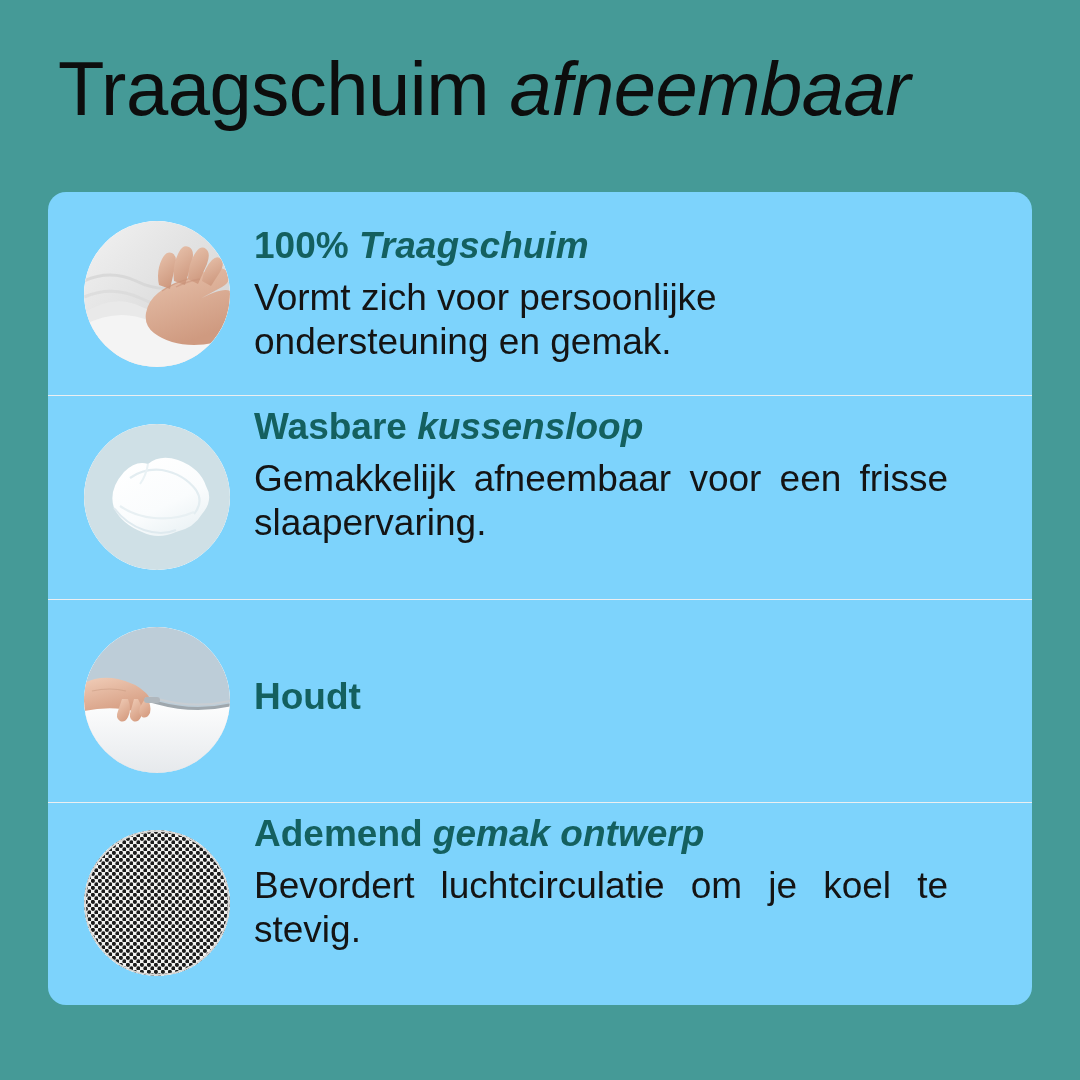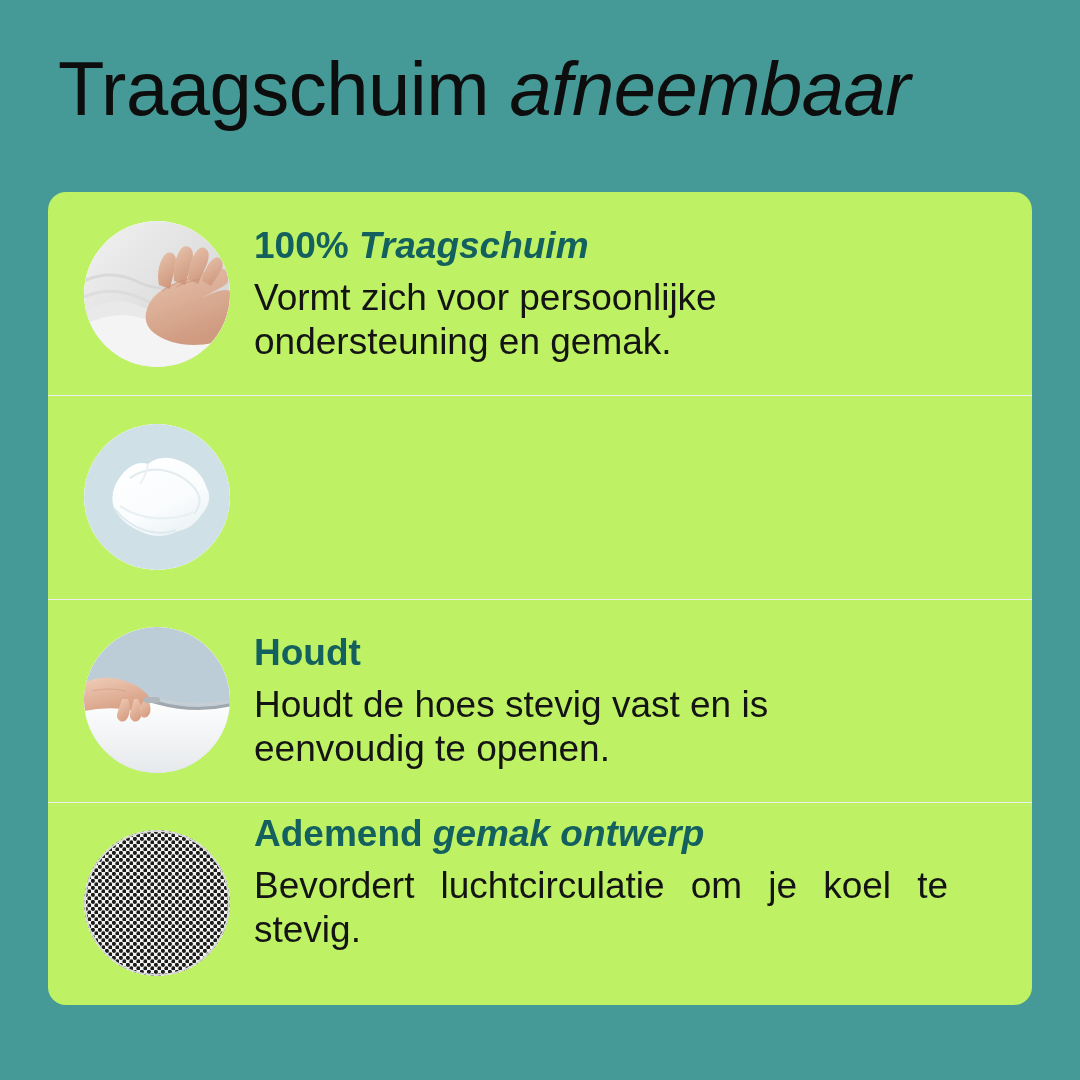--- a/index.html
+++ b/index.html
@@ -24,21 +24,21 @@
     white-space:nowrap;
   }
   .page-title .t-reg{ font-style:normal; }
   .page-title .t-ital{ font-style:italic; }
 
   
   .features-card{
     position:absolute;
     left:48px; top:192px;
     width:984px; height:813px;
-    background:#bef264;
+    background:#7dd3fc;
     border-radius:18px;
     overflow:hidden;
     display:flex;
     flex-direction:column;
   }
 
   .feature-row{
     position:relative;
     display:flex;
     align-items:center;
@@ -163,20 +163,26 @@
         </defs>
         <g clip-path="url(#c2)">
           <rect width="146" height="146" fill="#cfe0e6"></rect>
           <path d="M40 48 Q52 36 64 40 Q76 30 94 36 Q116 44 122 62 Q130 76 118 90 Q110 104 92 108 Q74 116 58 108 Q38 100 30 84 Q24 66 40 48 Z" fill="url(#pilG)"></path>
           <path d="M46 54 Q60 44 78 46 Q100 50 112 66 Q120 78 110 90" stroke="#e3edf1" stroke-width="2.2" fill="none"></path>
           <path d="M36 82 Q50 92 70 94 Q92 96 110 88" stroke="#e8f0f3" stroke-width="2.2" fill="none"></path>
           <path d="M30 84 Q42 100 60 106 Q78 112 92 106" stroke="#dfeaef" stroke-width="2" fill="none"></path>
           <path d="M64 40 Q62 52 56 60" stroke="#eaf2f5" stroke-width="2" fill="none"></path>
         </g>
       </svg>
+    </div>
+    <div class="feature-text">
+      <div class="feature-heading">
+        <span class="h-reg"> Wasbare </span><span class="h-ital">kussensloop</span>
+      </div>
+      <div class="feature-desc justify">Gemakkelijk afneembaar voor een frisse slaapervaring.</div>
     </div>
   </div>
 
   <div class="feature-row">
     <div class="feature-icon">
       <svg viewBox="0 0 146 146" xmlns="http://www.w3.org/2000/svg">
         <defs>
           <clipPath id="c3">
               <circle cx="73" cy="73" r="73"></circle>
             </clipPath>
@@ -202,21 +208,20 @@
           </g>
           <path d="M8 64 Q26 60 42 64" stroke="#c89a80" stroke-width="1.2" fill="none" opacity=".5"></path>
           <rect x="60" y="70" width="16" height="6" rx="3" fill="#b0b7bd"></rect>
         </g>
       </svg>
     </div>
     <div class="feature-text">
       <div class="feature-heading">
         <span class="h-reg">Houdt</span><span class="h-ital"></span>
       </div>
-      <div class="feature-desc left">Houdt de hoes stevig vast en is eenvoudig te openen.</div>
     </div>
   </div>
 
   <div class="feature-row">
     <div class="feature-icon">
       <svg viewBox="0 0 146 146" xmlns="http://www.w3.org/2000/svg">
         <defs>
           <clipPath id="c4">
               <circle cx="73" cy="73" r="73"></circle>
             </clipPath>

